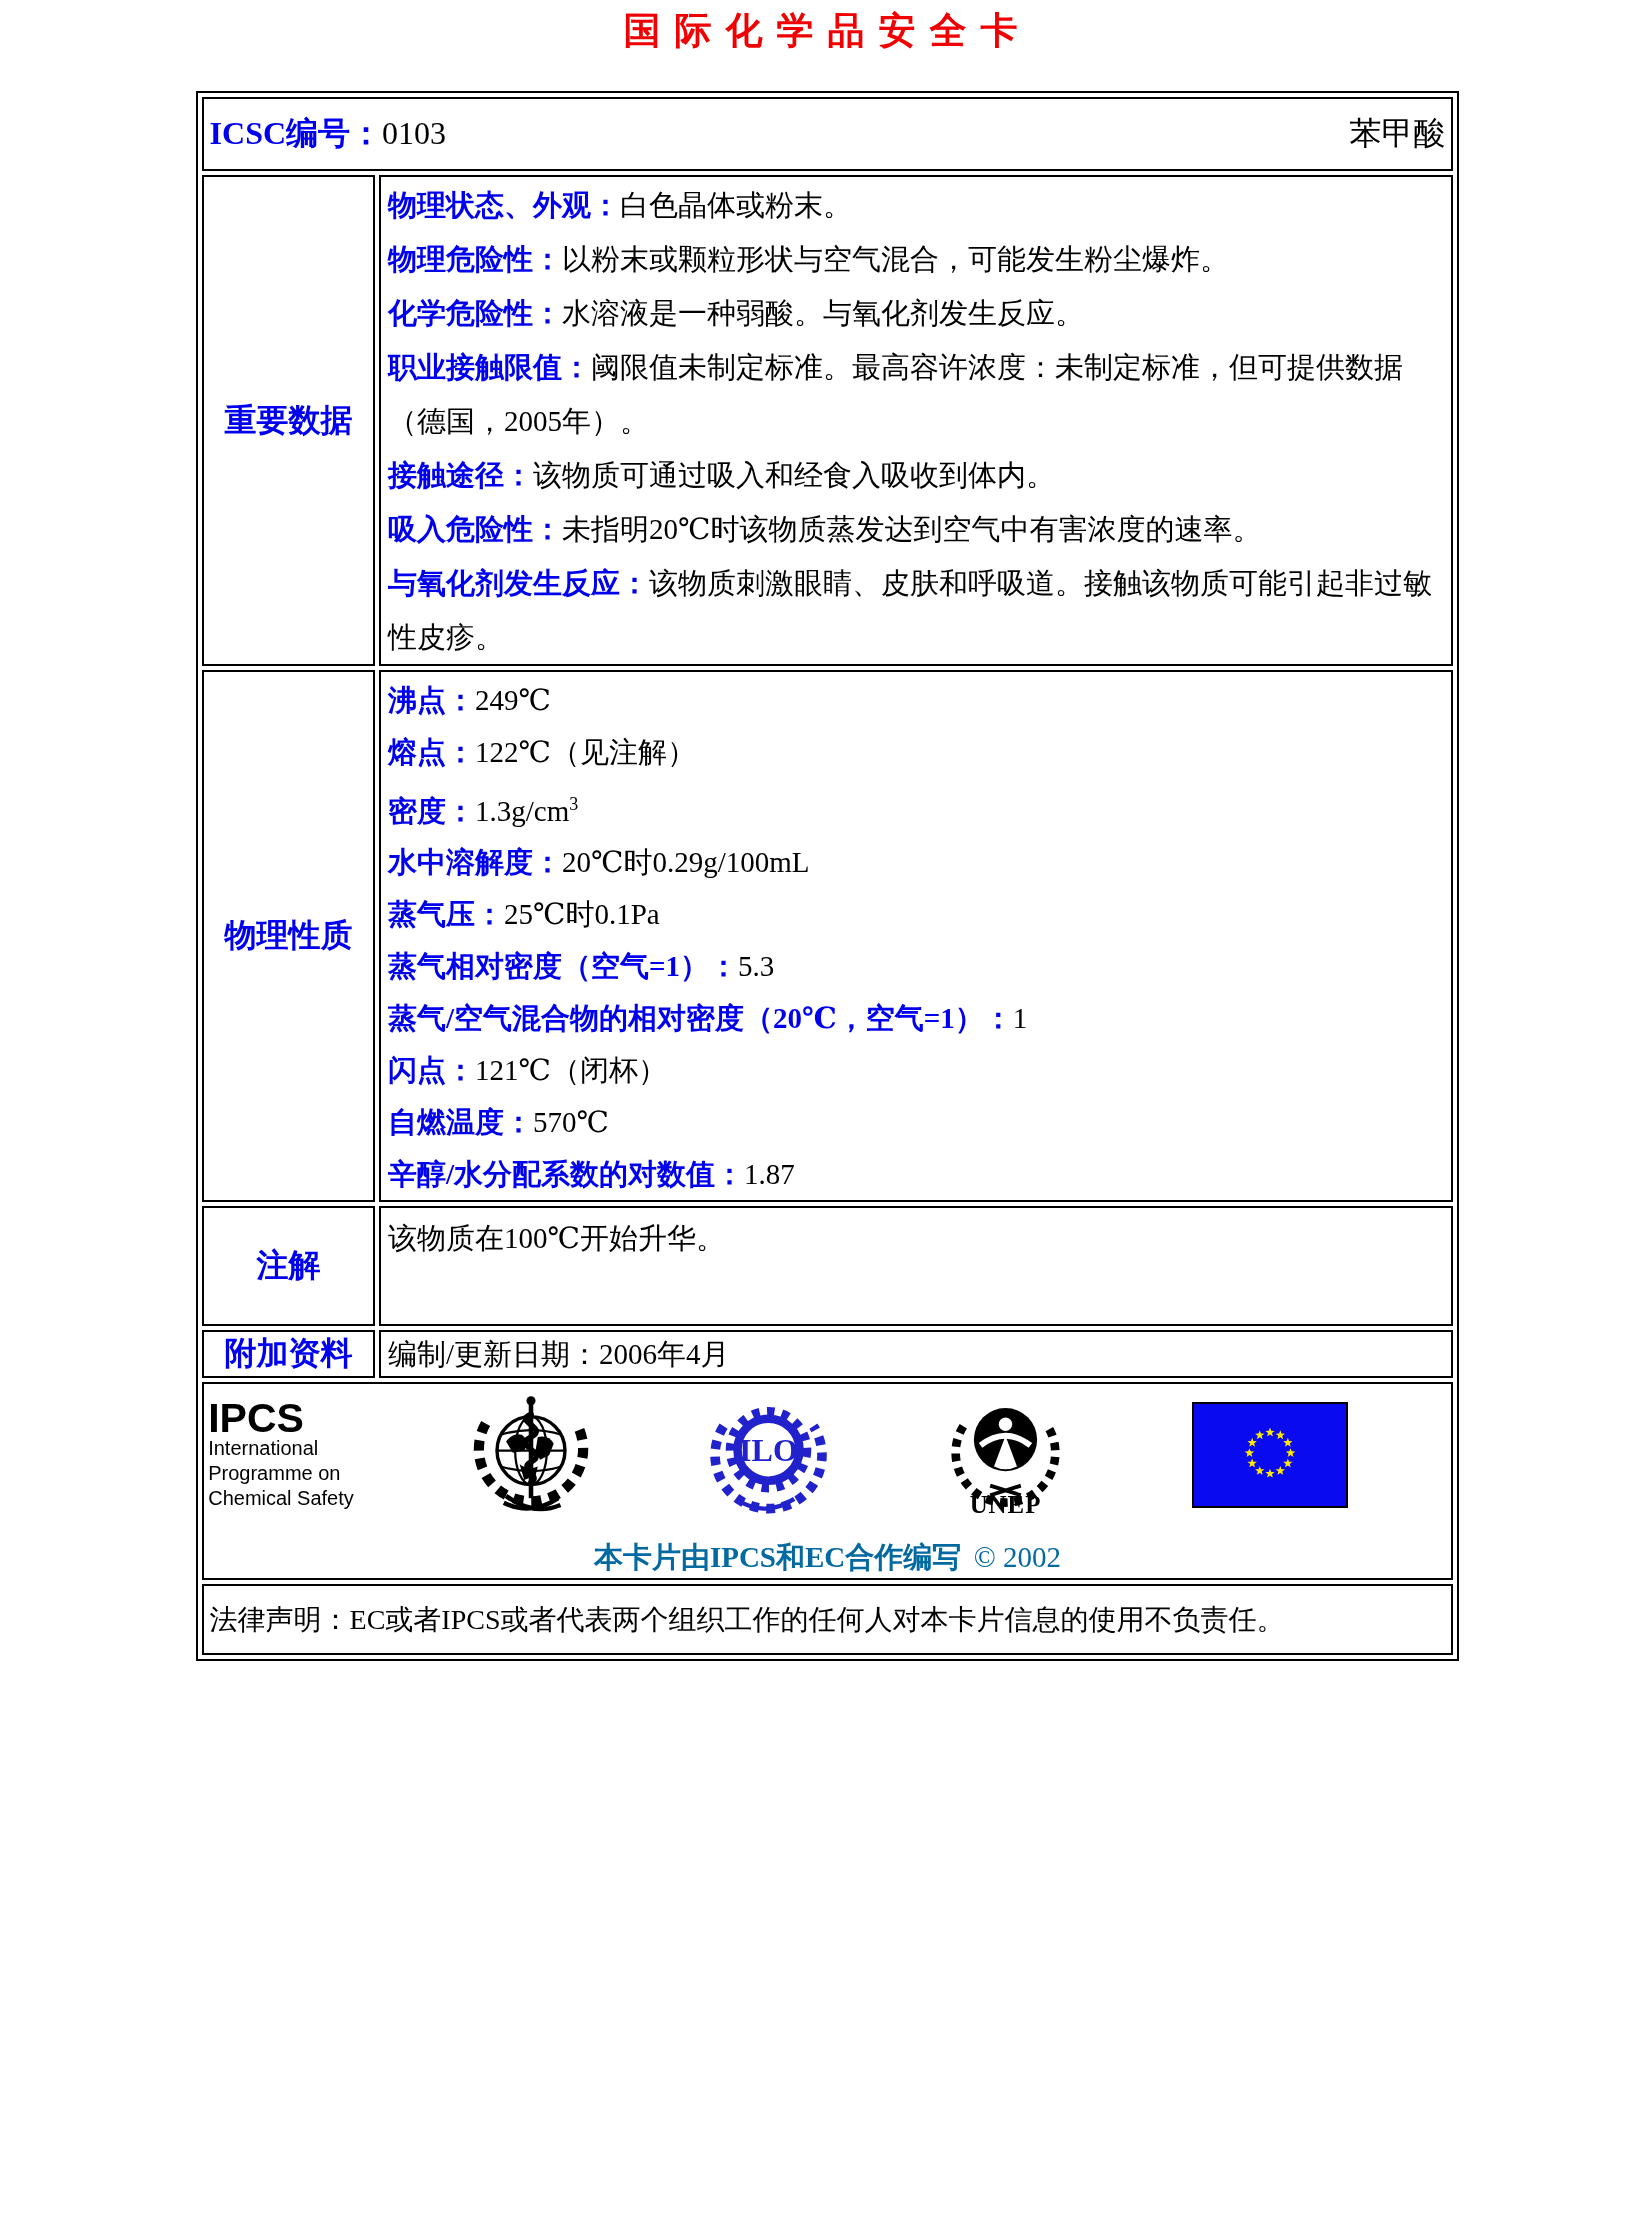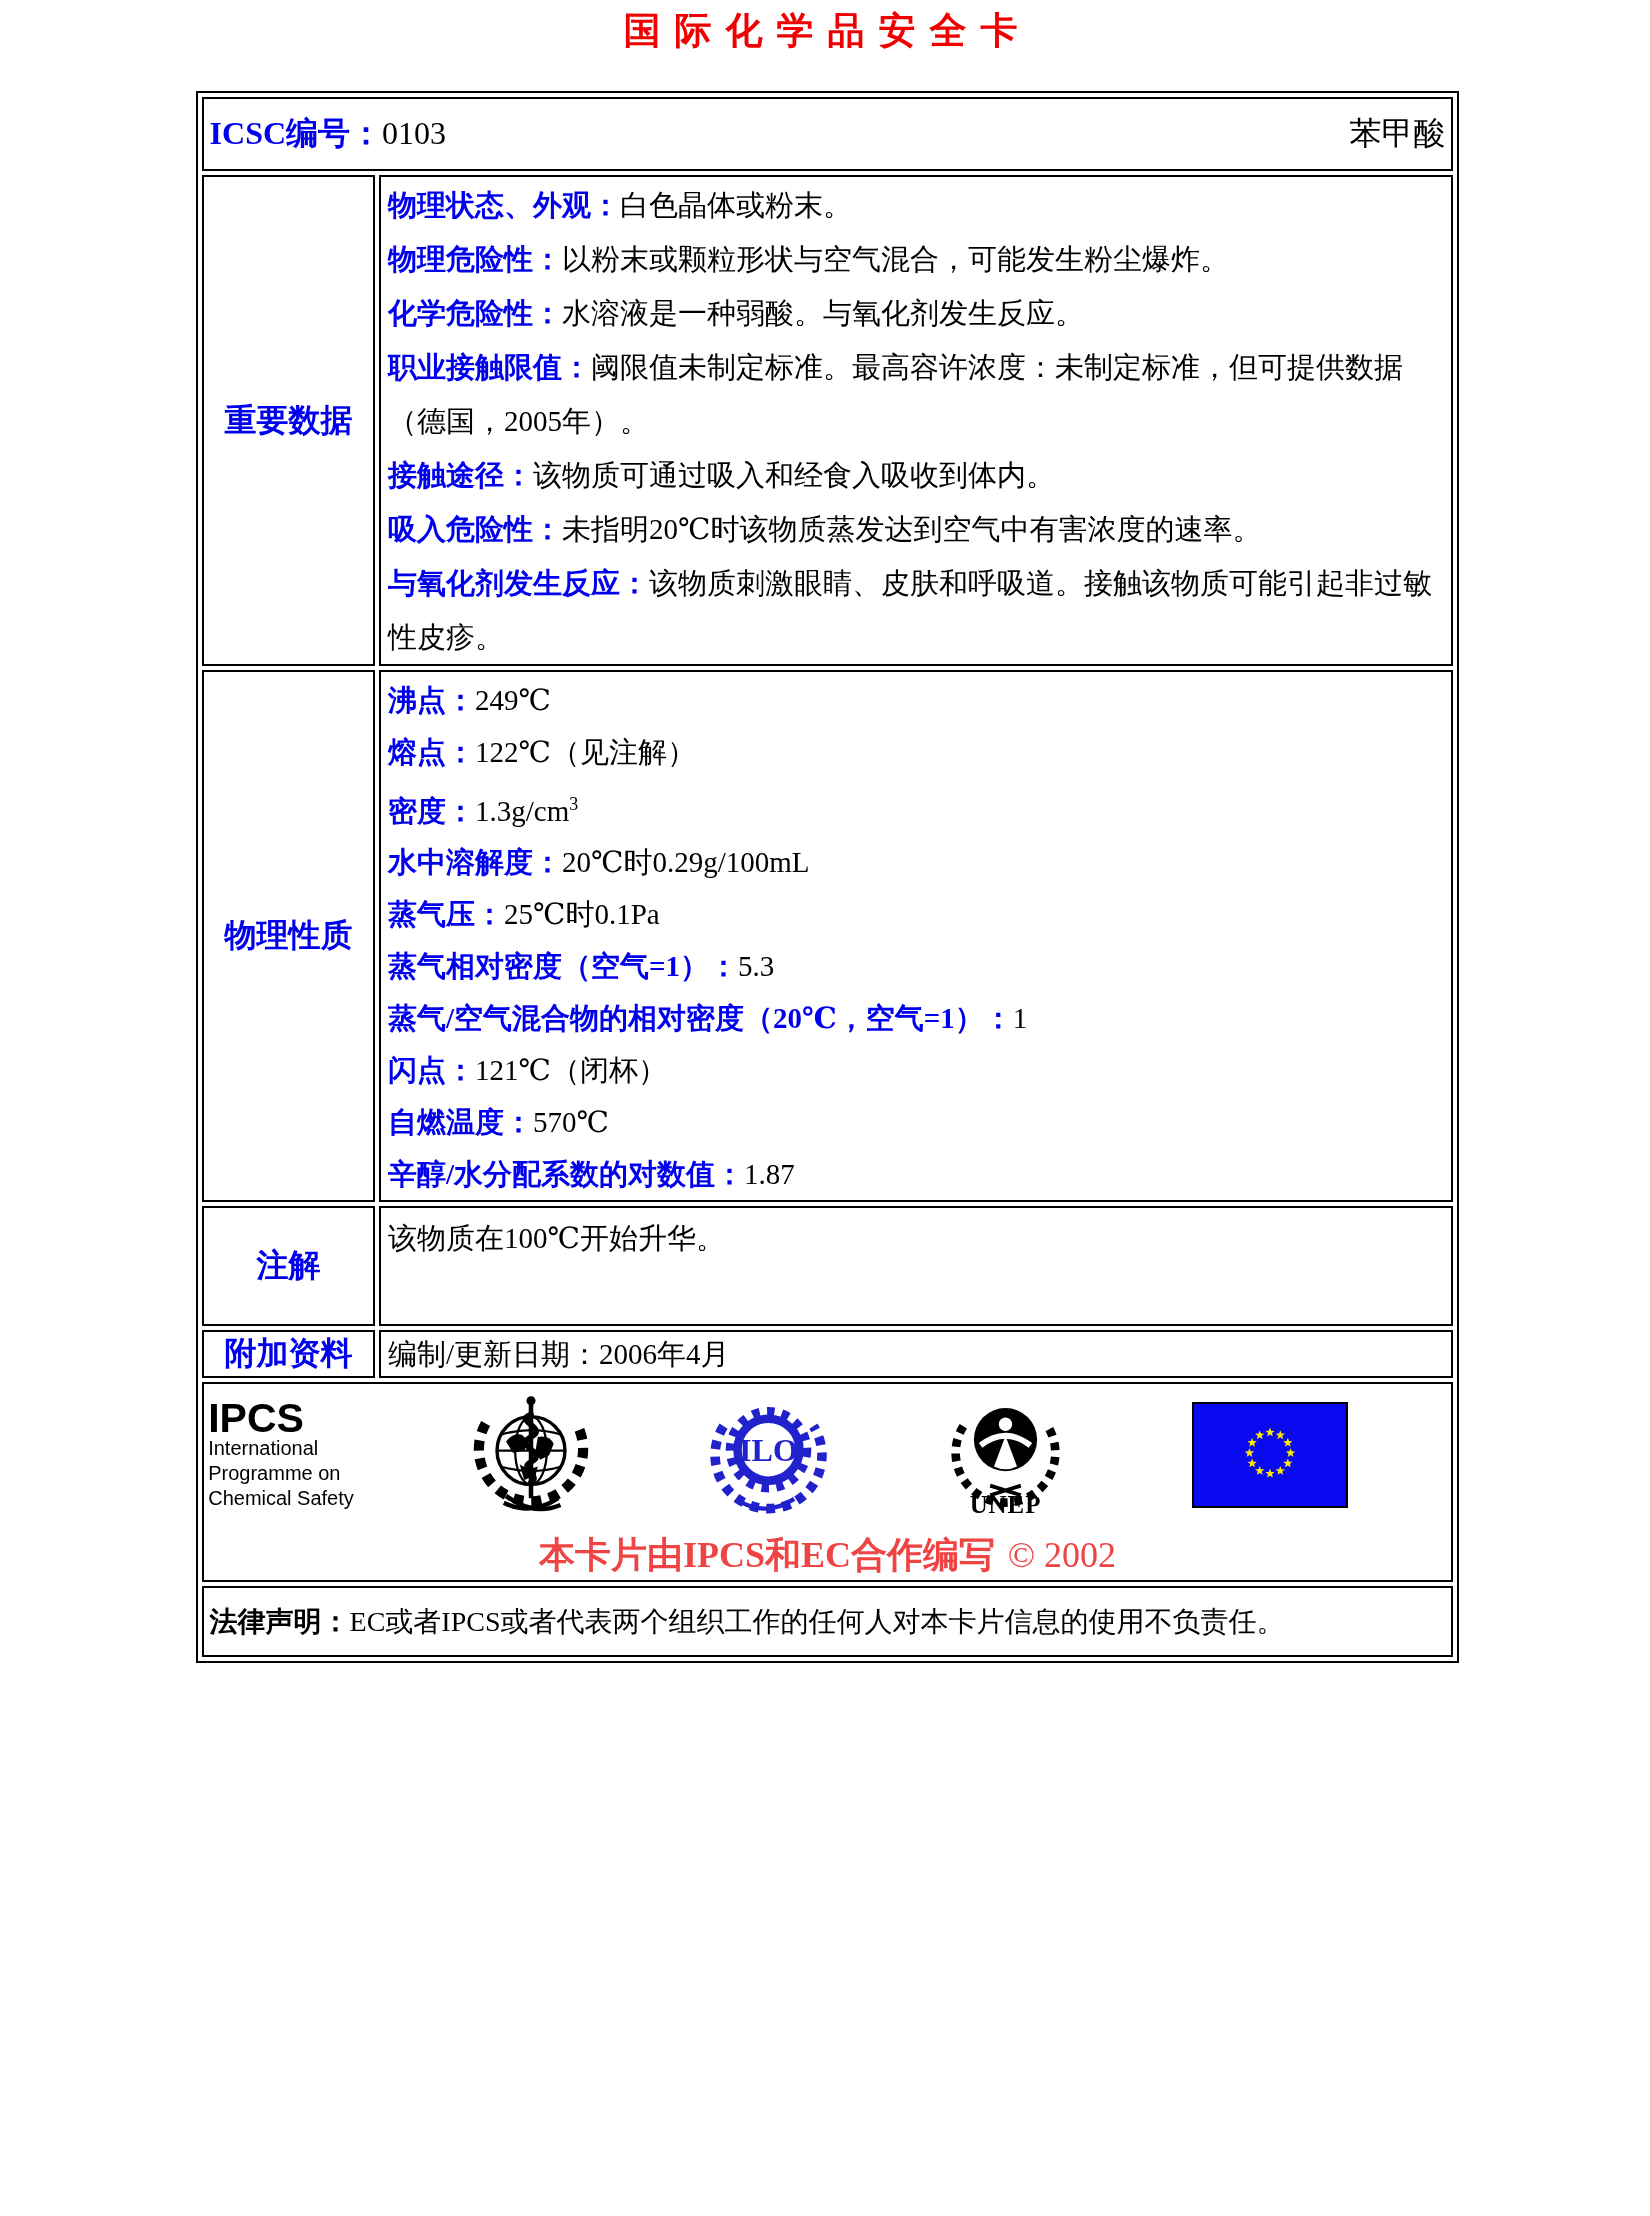--- a/index.html
+++ b/index.html
@@ -43,28 +43,28 @@
   .ipcs-acronym{font-size:41px;font-weight:bold;line-height:36px;}
   .ipcs-sub{font-size:20px;line-height:25px;}
   .logo-who{margin-left:70px;}
   .logo-ilo{margin-left:105px;}
   .logo-unep{margin-left:115px;}
   .eu-flag{
     margin-left:129px;width:152px;height:102px;background:#0a0af0;
     border:2.1px solid #000;display:flex;align-items:center;justify-content:center;
   }
   .caption-line{
-    text-align:center;margin-top:12px;font-size:36px;color:#ef4444;font-weight:bold;
+    text-align:center;margin-top:19px;font-size:29px;color:#0369a1;font-weight:bold;
   }
   .caption-year{font-weight:normal;margin-left:12.6px;}
   .legal-inner{
     display:flex;align-items:center;height:100%;
     font-size:28px;padding:0 5.6px;
   }
-  .legal-label{font-weight:bold;}
+  .legal-label{font-weight:normal;}
   
   tr.r-icsc td{height:74px;}
   tr.r-key td{height:450px;}
   tr.r-phys td{height:484px;}
   tr.r-env td{height:113px;}
   tr.r-note td{height:120px;}
   tr.r-add td{height:47px;}
   tr.r-logos td{height:194px;}
   tr.r-legal td{height:71px;}
 </style>

